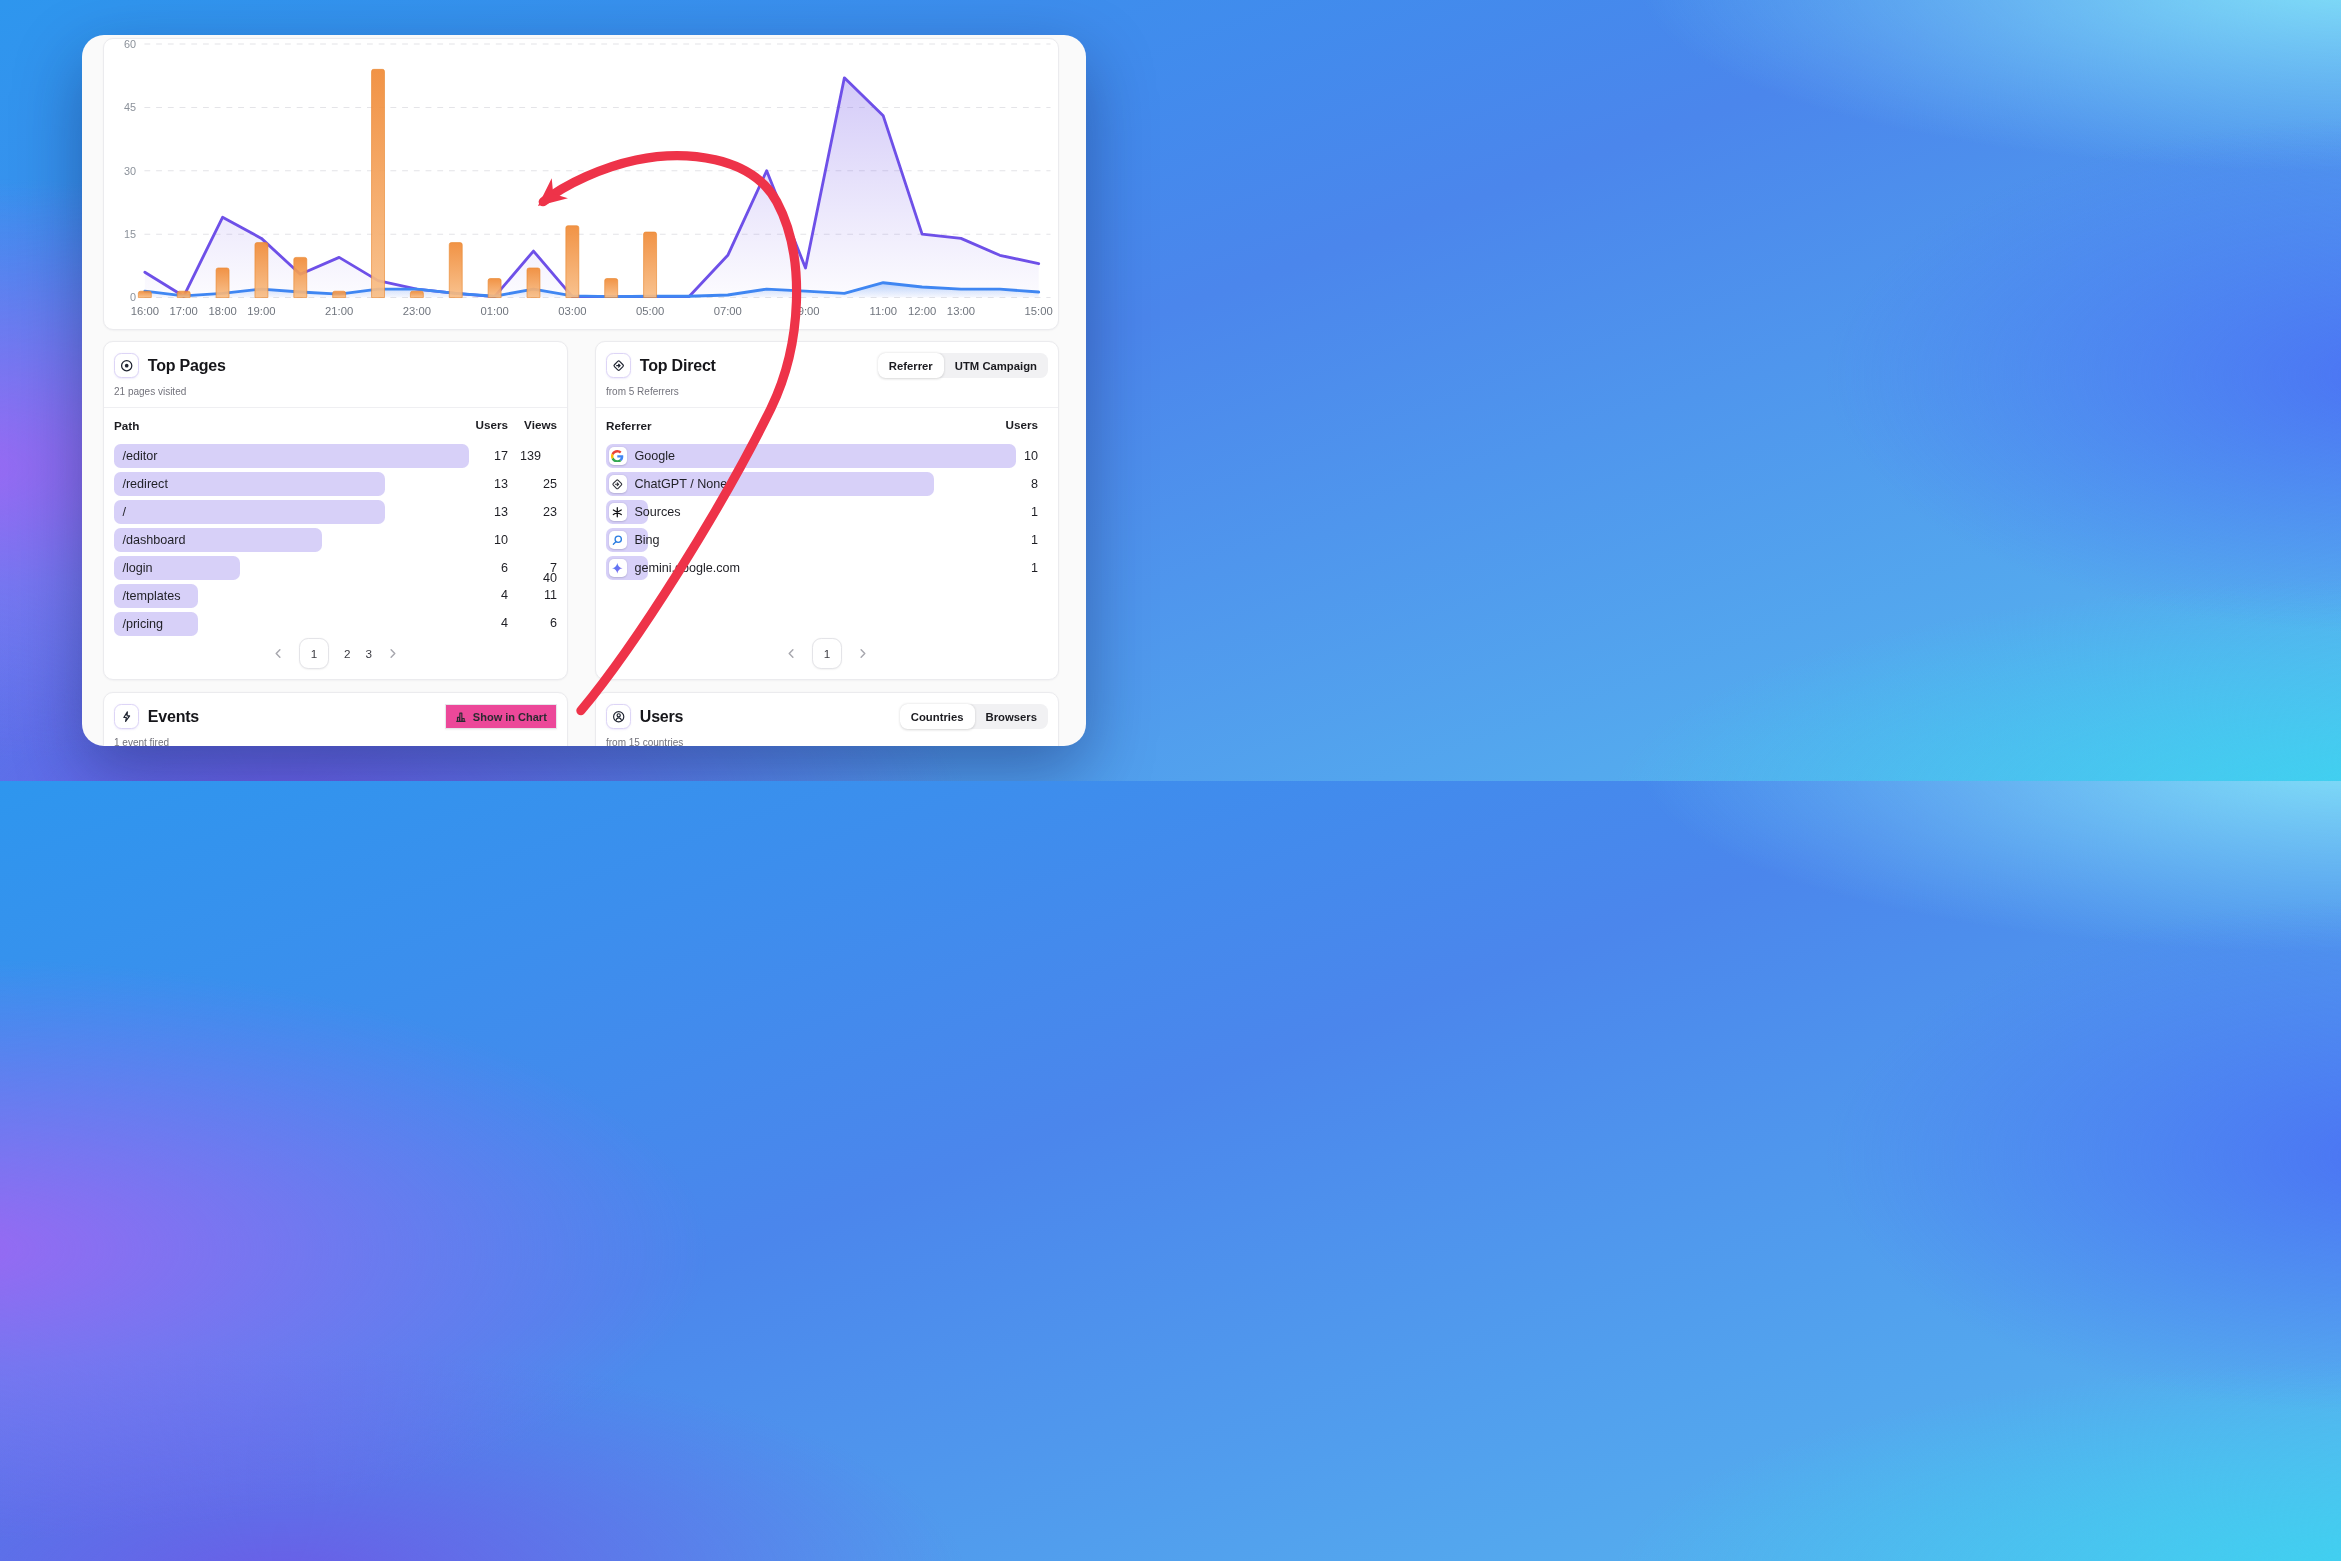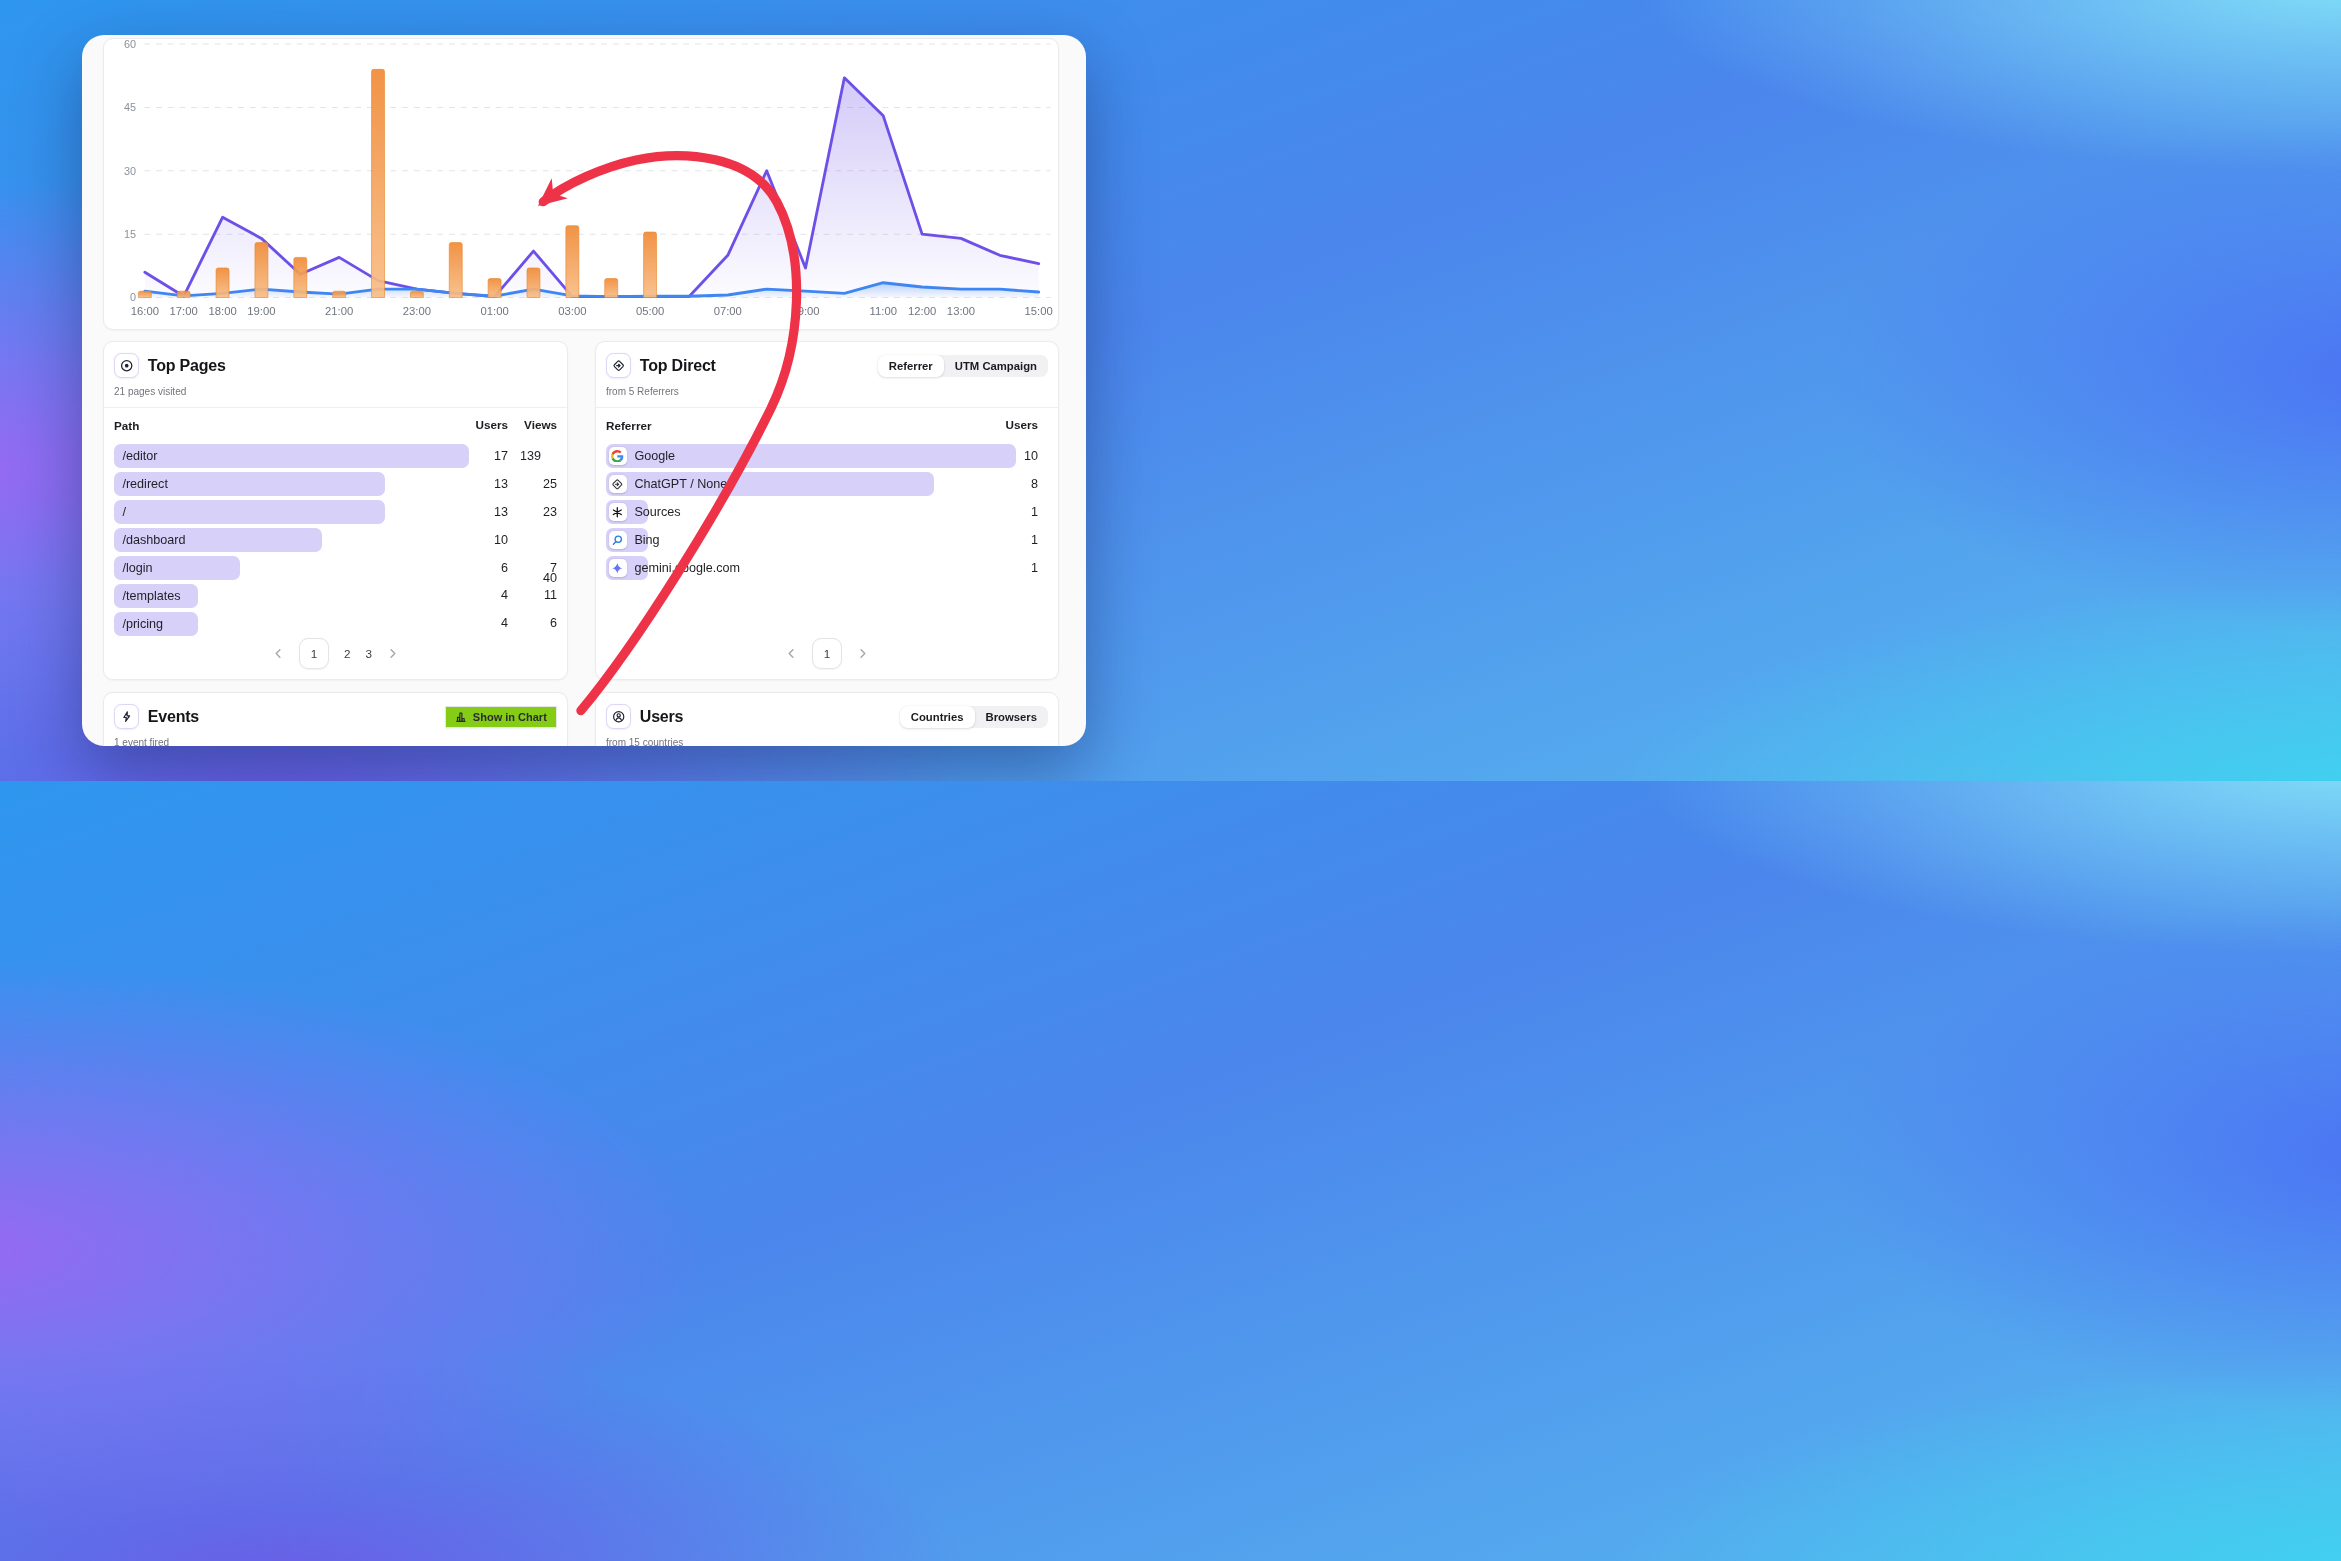--- a/index.html
+++ b/index.html
@@ -21,21 +21,21 @@
   }
   .card{position:absolute;background:#fff;border:0.8px solid #ebebee;border-radius:10px;
     box-shadow:0 0.8px 1.7px rgba(16,16,40,.04);box-sizing:border-box;}
   #chart-card{left:21px;top:2.5px;width:956px;height:292px;}
   #top-pages-card{left:21px;top:306px;width:465px;height:339px;}
   #top-sources-card{left:513px;top:306px;width:464px;height:339px;}
   #events-card{left:21px;top:657px;width:465px;height:109px;}
   #users-card{left:513px;top:657px;width:464px;height:109px;}
 
   .panel-head{position:relative;padding:11px 10px 0 10px;}
-  .head-row{display:flex;align-items:center;justify-content:space-between;}
+  .head-row{display:flex;justify-content:space-between;}
   .head-left{display:flex;align-items:center;gap:8.4px;}
   .icon-tile{width:23.4px;height:23.4px;border:0.8px solid #ddd5f6;border-radius:7.5px;background:#fff;
     display:flex;align-items:center;justify-content:center;flex:0 0 auto;
     box-shadow:0 0.8px 1.7px rgba(99,70,230,.10);}
   .panel-title{font-size:16px;font-weight:700;color:#16161a;letter-spacing:-0.2px;}
   .panel-sub{margin-top:7.5px;font-size:10px;color:#73737c;}
   .divider{height:0.8px;background:#efeff2;margin:10px -10px 0;}
   .cols{position:relative;height:25px;display:flex;align-items:center;
     font-size:11.7px;font-weight:700;color:#1c1c21;margin:5px 0 6.7px;}
   .col-right{position:absolute;top:5px;text-align:right;font-size:11.7px;font-weight:700;color:#1c1c21;}
@@ -50,21 +50,21 @@
     display:flex;align-items:center;justify-content:center;box-shadow:0 0.8px 1.7px rgba(30,30,60,.18);}
   .src-label{font-size:12.6px;color:#1f1f25;padding-left:7.5px;}
 
   .pagination{position:absolute;left:0;right:0;bottom:10px;display:flex;justify-content:center;
     align-items:center;gap:15px;}
   .pg-num{font-size:11.7px;color:#3c3c43;}
   .pg-current{width:28px;height:29px;border:0.8px solid #e4e4e8;border-radius:9.2px;background:#fff;
     display:flex;align-items:center;justify-content:center;box-shadow:0 0.8px 1.7px rgba(0,0,0,.05);}
   .pg-chev{display:flex;align-items:center;}
 
-  .btn{display:inline-flex;align-items:center;gap:5.9px;background:#84cc16;border:0.8px solid #e6e6ea;
+  .btn{display:inline-flex;align-items:center;gap:5.9px;background:#ec4899;border:0.8px solid #e6e6ea;
     border-radius:0;padding:4.2px 9.2px;font-size:11px;font-weight:600;color:#2b2b31;
     box-shadow:0 0.8px 1.7px rgba(0,0,0,.05);}
   .segmented{display:flex;background:#f1f1f3;border-radius:7.5px;font-size:11.3px;font-weight:600;
     color:#1b1b20;align-items:stretch;}
   .seg{padding:5px 11px;border-radius:7.5px;display:flex;align-items:center;}
   .seg.active{background:#fff;box-shadow:0 0.8px 2.5px rgba(0,0,0,.16);}
 
   .arrow-overlay{position:absolute;left:0;top:0;z-index:50;pointer-events:none;}
   #chart-svg-wrap{position:absolute;inset:0;}
 </style>

